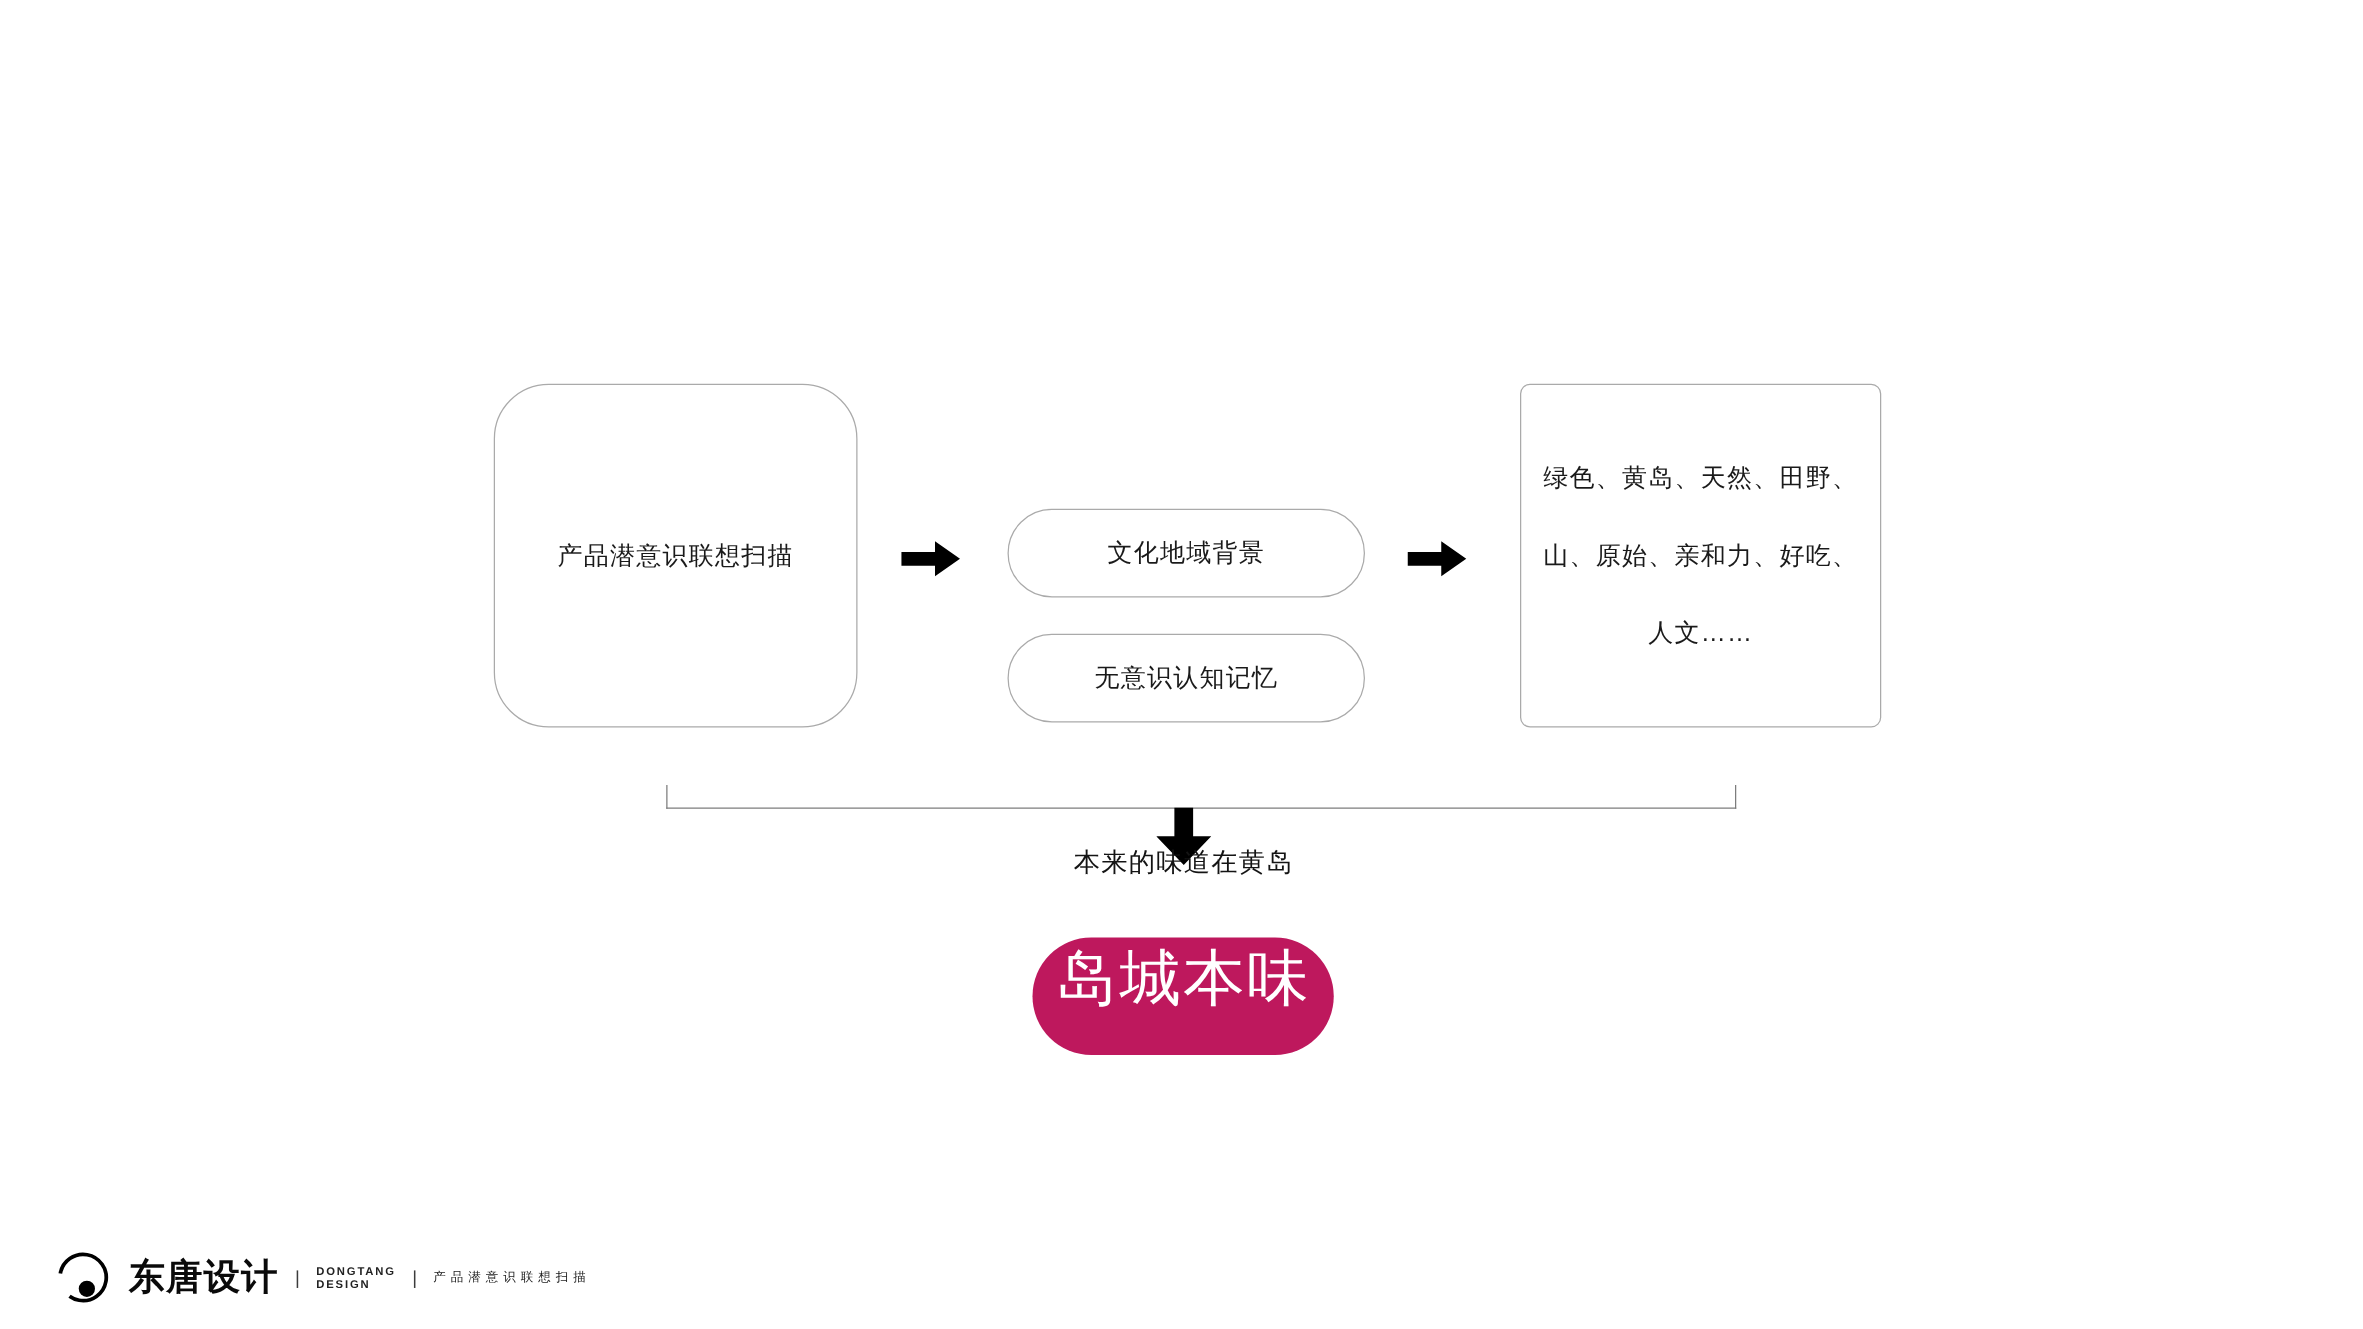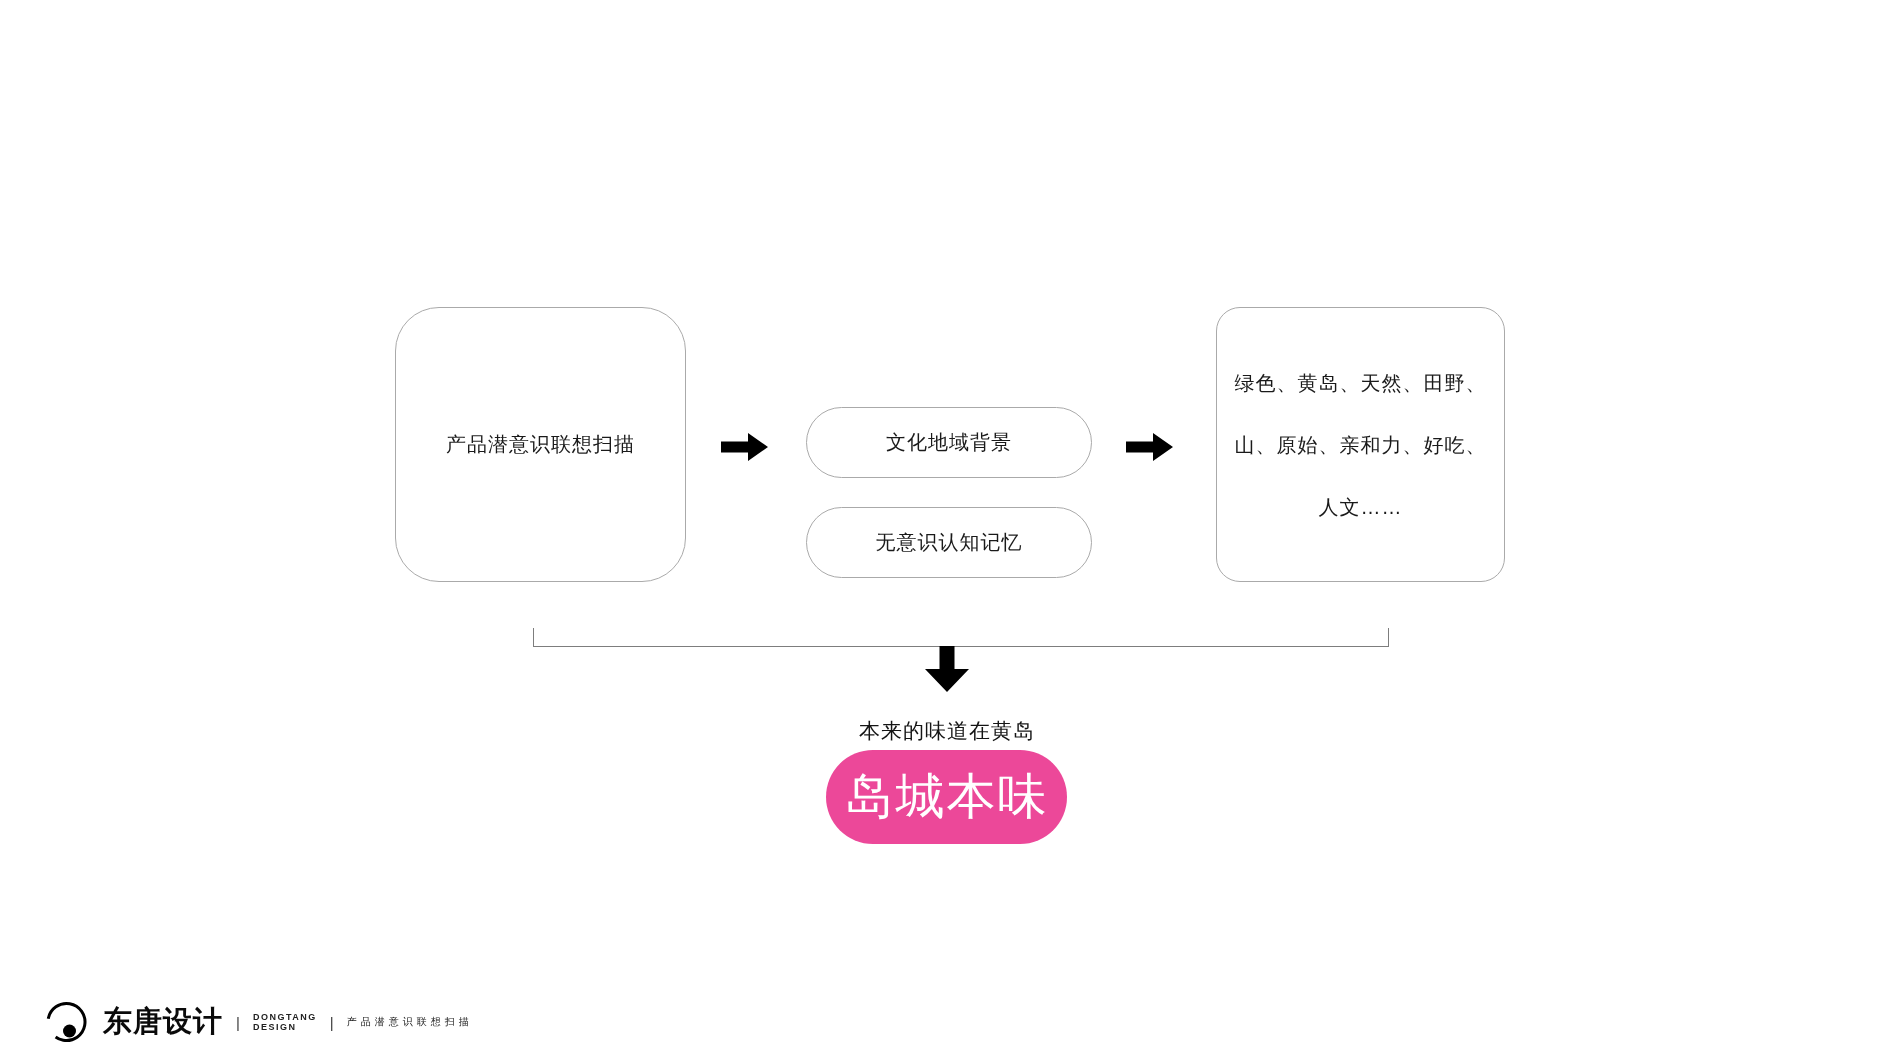--- a/index.html
+++ b/index.html
@@ -22,21 +22,21 @@
     background: #ffffff;
     display: flex;
     align-items: center;
     justify-content: center;
     text-align: center;
     font-size: 20px;
     letter-spacing: 1px;
     color: #1a1a1a;
   }
   .box-left   { left: 395px; top: 307px; width: 291px; height: 275px; border-radius: 44px; align-items: center; }
-  .box-right  { left: 1216px; top: 307px; width: 289px; height: 275px; border-radius: 24px;
+  .box-right  { left: 1216px; top: 307px; width: 289px; height: 275px; border-radius: 8px;
                 flex-direction: column; row-gap: 42px; line-height: 20px; }
   .pill       { left: 806px; width: 286px; height: 71px; border-radius: 36px; }
   .pill-1 { top: 305px; }
   .pill-2 { top: 407px; align-items: center; }
   .pill-3 { top: 507px; }
 
   
   .arrow-right { position: absolute; width: 48px; height: 30px; }
   .arrow-right svg, .arrow-down svg { display: block; width: 100%; height: 100%; }
   .arrow-r1 { left: 721px; top: 432px; }
@@ -49,36 +49,35 @@
     width: 856px; height: 19px;
     border-left: 1px solid #7d7d7d;
     border-right: 1px solid #7d7d7d;
     border-bottom: 1px solid #7d7d7d;
   }
   .arrow-down { position: absolute; left: 925px; top: 646px; width: 44px; height: 46px; }
 
   
   .caption {
     position: absolute;
-    left: 747px; top: 719px; width: 400px;
+    left: 747px; top: 679px; width: 400px;
     text-align: center;
     font-size: 21px;
     letter-spacing: 1px;
     color: #141414;
     line-height: 24px;
   }
   .conclusion-pill {
     position: absolute;
     left: 826px; top: 750px;
     width: 241px; height: 94px;
     border-radius: 47px;
-    background: #ec4899;
+    background: #be185d;
     color: #ffffff;
     display: flex;
-    align-items: center;
     justify-content: center;
     font-size: 49px;
     letter-spacing: 2px;
   }
 
   
   .footer {
     position: absolute;
     left: 44px; top: 1000px;
     height: 44px;

